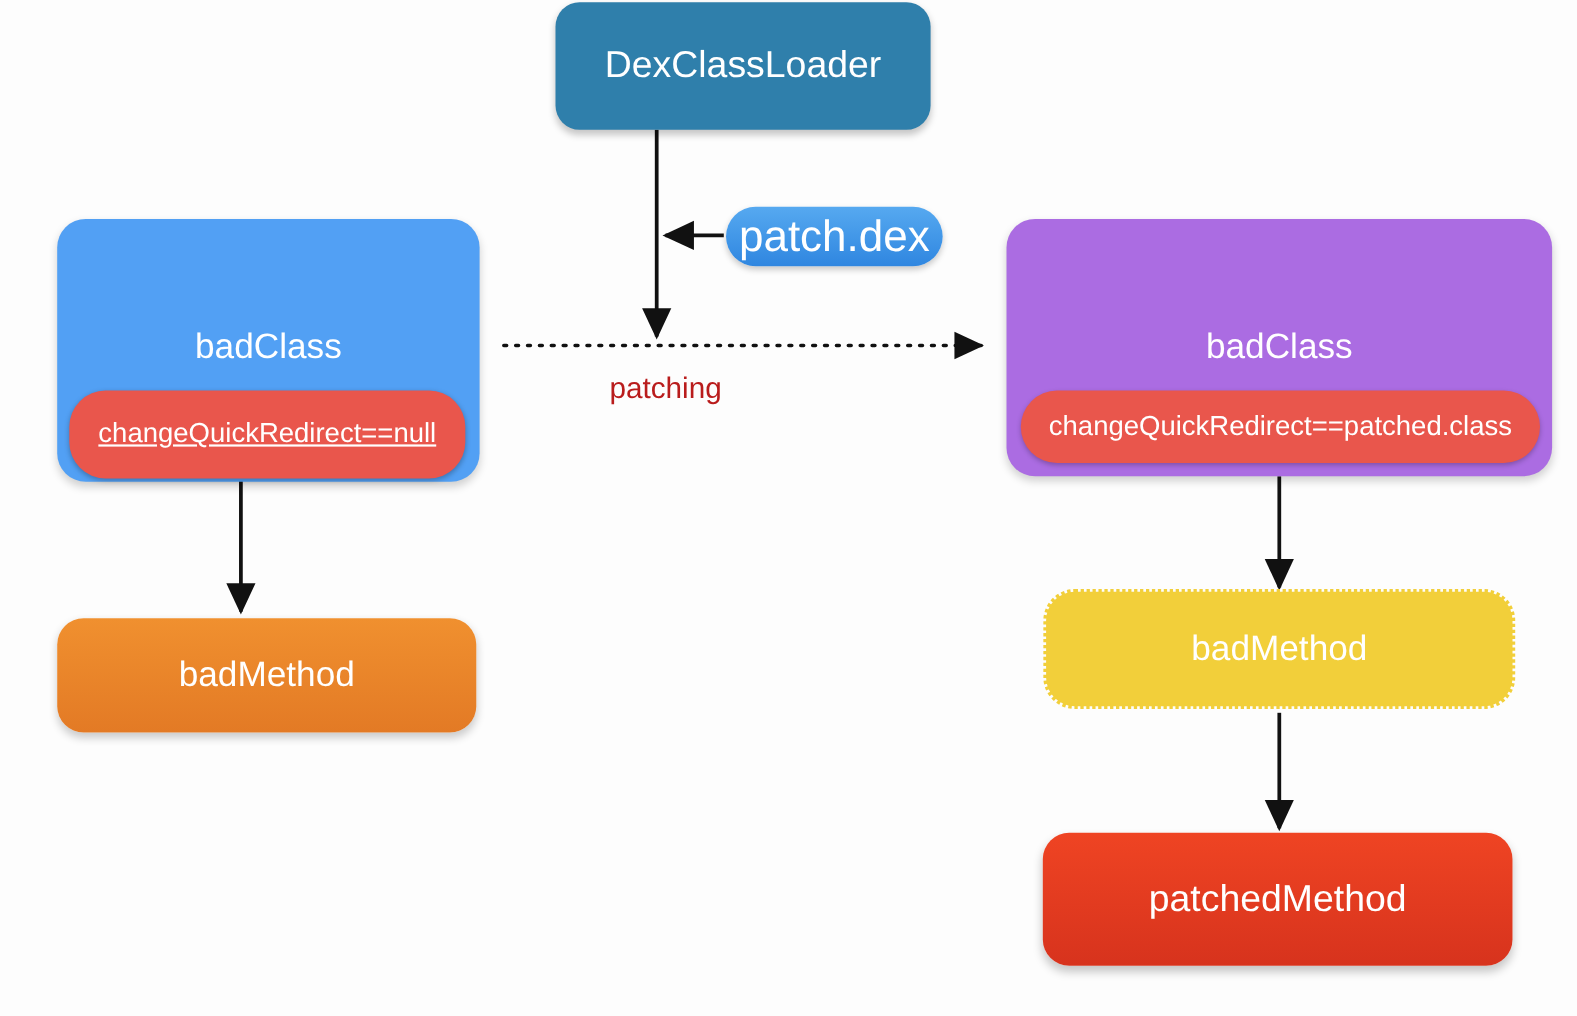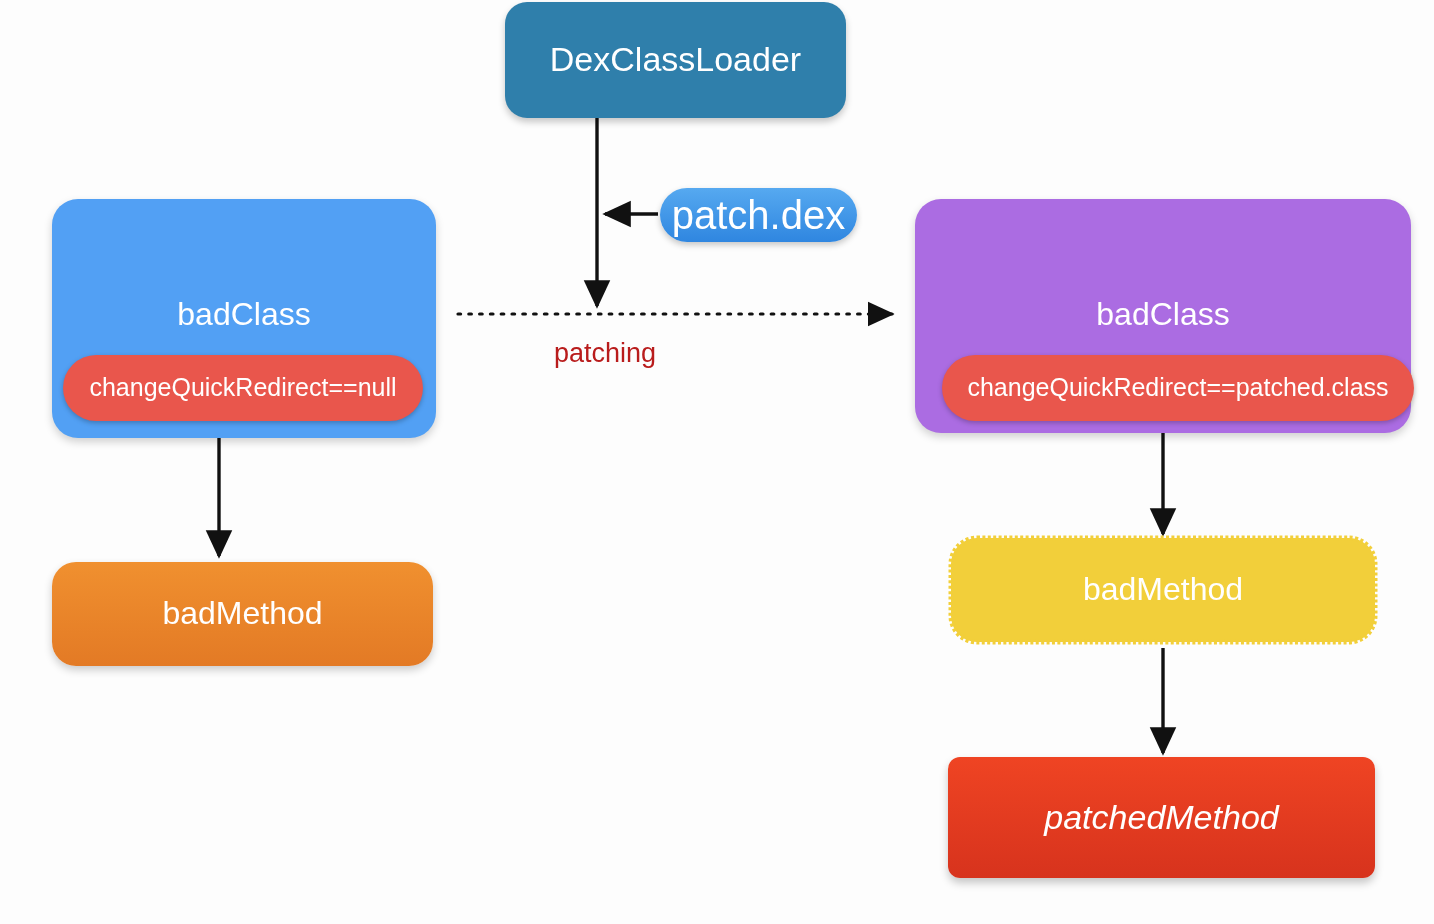--- a/index.html
+++ b/index.html
@@ -89,25 +89,26 @@
     display: flex;
     align-items: center;
     justify-content: center;
     background: #e9564c;
     color: #ffffff;
     border-radius: 33px;
     box-shadow: 0 2px 5px rgba(0,0,0,0.25);
   }
   #pill-left {
     left: 11px; top: 156px;
-    width: 360px; height: 66px;
+    width: 360px; height: 80px;
     font-size: 25px;
+    text-decoration: underline;
   }
   #pill-right {
-    left: 27px; top: 156px;
+    left: 13px; top: 156px;
     width: 472px; height: 66px;
     font-size: 25px;
     text-align: right;
   }
 
   
   #node-badmethod-left {
     left: 52px; top: 562px;
     width: 381px; height: 104px;
     background: linear-gradient(180deg, #f0902f 0%, #e37a25 100%);
@@ -132,24 +133,23 @@
     z-index: 2;
     width: 100%;
     text-align: center;
   }
 
   
   #node-patchedmethod {
     left: 948px; top: 757px;
     width: 427px; height: 121px;
     background: linear-gradient(180deg, #ef4423 0%, #d7331d 100%);
-    border-radius: 12px;
+    border-radius: 24px;
     font-size: 34px;
     box-shadow: 0 5px 9px rgba(0,0,0,0.22);
-    font-style: italic;
   }
 
   
   .connector {
     position: absolute;
     left: 0; top: 0;
     width: 1434px; height: 924px;
     pointer-events: none;
   }
   .edge-label {

